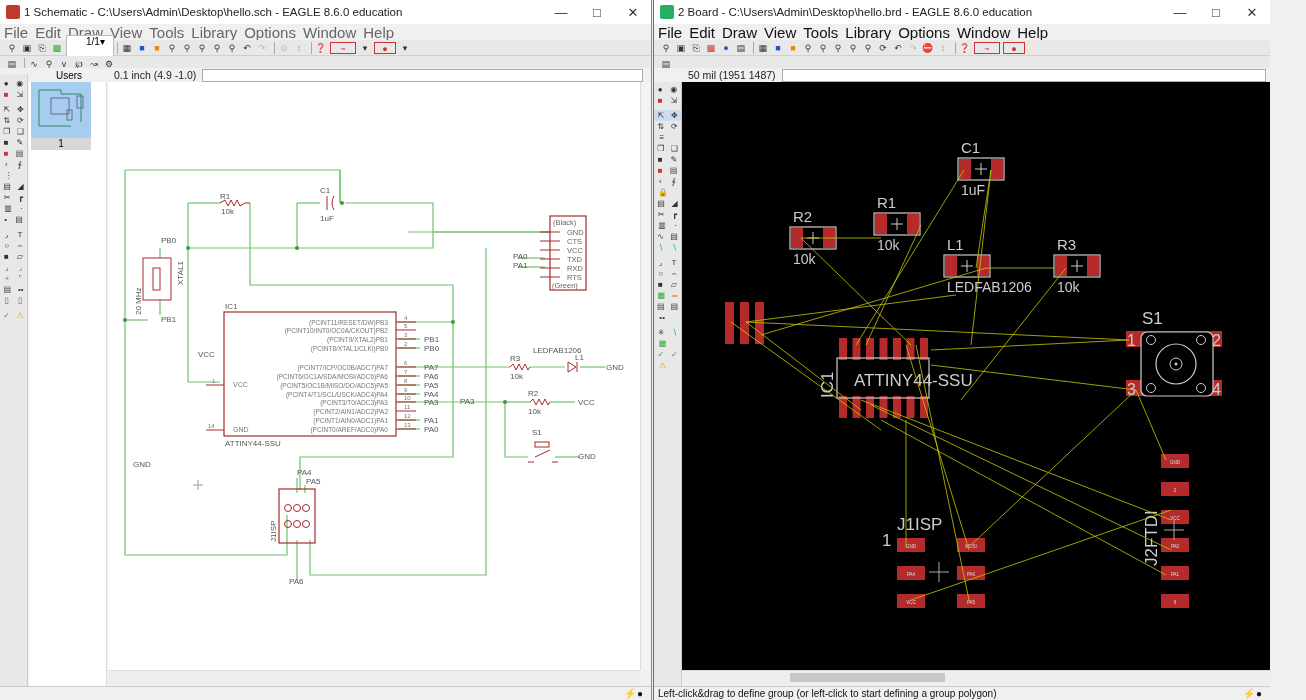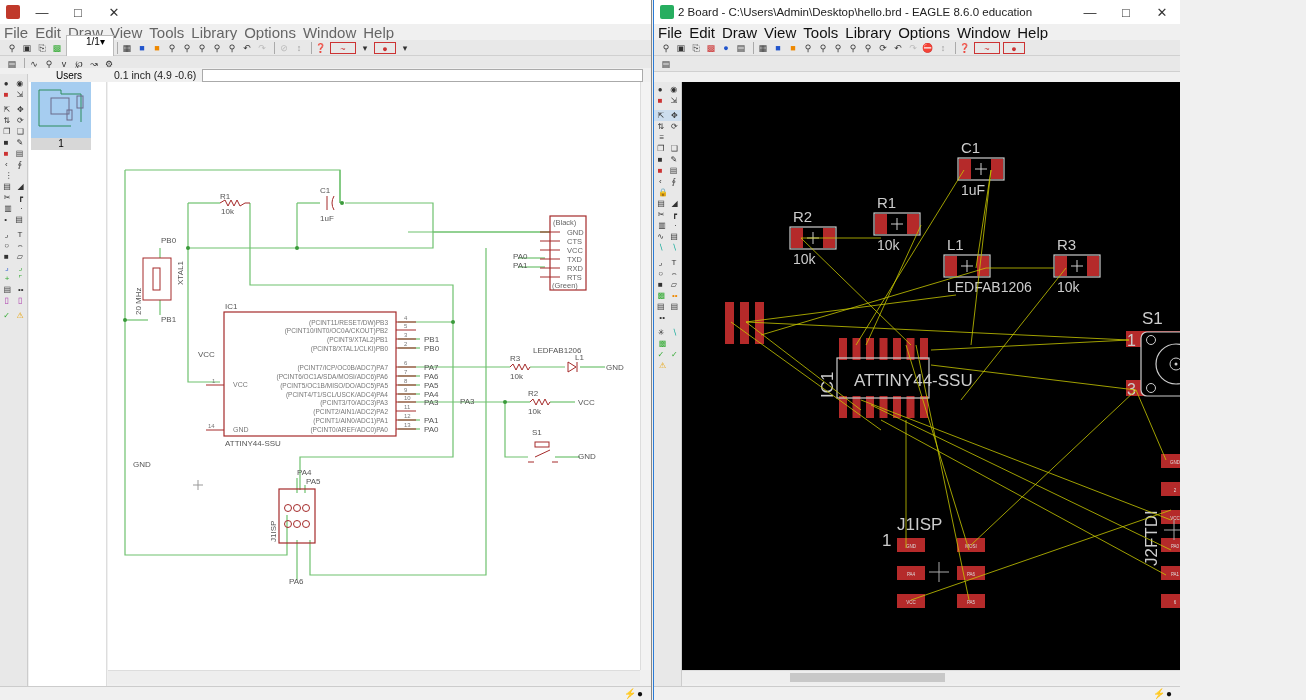--- a/index.html
+++ b/index.html
@@ -1,19 +1,19 @@
 <!DOCTYPE html>
 <html><head>
 <meta charset="utf-8">
 <style>
 *{box-sizing:border-box;margin:0;padding:0}
 html,body{width:1306px;height:700px;overflow:hidden;background:#f0f0f0;font-family:"Liberation Sans",sans-serif;font-size:11px;color:#000}
 .win{position:absolute;top:0;height:700px;background:#f0f0f0;overflow:hidden}
 #win-sch{left:0;width:652px;border-right:1px solid #888}
-#win-brd{left:653px;width:527px;border-left:1px solid #2a7bd5}
+#win-brd{left:653px;width:617px;border-left:1px solid #2a7bd5}
 .titlebar{position:absolute;left:0;right:0;top:0;height:24px;background:#fff;display:flex;align-items:center}
 .titlebar .appicon{width:14px;height:14px;margin:0 4px 0 6px;border-radius:2px}
 .titlebar .ttext{font-size:11.5px;color:#222;flex:1;white-space:nowrap}
 .wc{width:36px;height:24px;display:flex;align-items:center;justify-content:center;font-size:13px;color:#333}
 .menubar{position:absolute;left:0;right:0;top:24px;height:16px;display:flex;align-items:center;background:#f0f0f0;padding-left:4px}
 .menubar span{margin-right:7px;font-size:15px;color:#111}
 .menubar.dim span{color:#666}
 .toolbar{position:absolute;left:0;right:0;height:16px;display:flex;align-items:center;background:#e8e8e8;border-bottom:1px solid #d0d0d0;padding-left:6px}
 .tb{width:12px;height:12px;margin-right:3px;font-size:9px;line-height:12px;text-align:center;color:#333}
 .sep{width:1px;height:12px;background:#aaa;margin:0 3px}
@@ -28,20 +28,21 @@
 .statusbar .st-right{position:absolute;right:8px;top:0;font-size:10px}
 .hscroll{position:absolute;height:14px;background:#eee;border-top:1px solid #ddd}
 .vscroll{position:absolute;width:12px;background:#f3f3f3;border-left:1px solid #ddd}
 </style>
 </head>
 <body>
 
 <div class="win" id="win-sch">
   <div class="titlebar">
     <div class="appicon" style="background:#c0392b"></div>
+    <div class="ttext">1 Schematic - C:\Users\Admin\Desktop\hello.sch - EAGLE 8.6.0 education</div>
     <div class="wc">—</div>
     <div class="wc">□</div>
     <div class="wc">✕</div>
   </div>
   <div class="menubar dim">
     <span>File</span>
     <span>Edit</span>
     <span>Draw</span>
     <span>View</span>
     <span>Tools</span>
@@ -86,21 +87,21 @@
     <span class="tb">∿</span>
     <span class="tb">⚲</span>
     <span class="tb">v</span>
     <span class="tb">℘</span>
     <span class="tb">↝</span>
     <span class="tb">⚙</span>
   </div>
   <div class="coordbar" style="top:68px;left:0;right:0">
     <div style="width:30px"></div>
     <div style="width:78px;text-align:center;font-size:10px">Users</div>
-    <div class="coord">0.1 inch (4.9 -0.6)</div>
+    <div class="coord">0.1 inch (4.9 -1.0)</div>
     <div class="cmdline" style="margin-right:8px"></div>
   </div>
   <div class="lefttools" style="top:74px;height:612px">
     <div style="padding-top:4px">
       <div class="row">
           <span>●</span>
           <span>◉</span>
         </div>
       <div class="row">
           <span style="color:#c33">■</span>
@@ -454,20 +455,25 @@
     <span class="tb" style="color:#e02">⛔</span>
     <span class="tb" style="color:#999">↕</span>
     <span class="sep"></span>
     <span class="tb">❓</span>
     <span class="tb" style="width:26px;border:1px solid #c33;color:#c33">~</span>
     <span class="tb" style="width:22px;border:1px solid #c33;color:#c33">●</span>
   </div>
   <div class="toolbar" style="top:56px">
     <span class="tb">▤</span>
   </div>
+  <div class="coordbar" style="top:68px;left:0;right:0">
+    <div style="width:28px"></div>
+    <div class="coord">50 mil (1951 1487)</div>
+    <div class="cmdline" style="margin-right:4px"></div>
+  </div>
   <div class="lefttools" style="top:82px;height:604px">
     <div style="padding-top:2px">
       <div class="row">
           <span>●</span>
           <span>◉</span>
         </div>
       <div class="row">
           <span style="color:#c33">■</span>
           <span>⇲</span>
         </div>
@@ -741,15 +747,16 @@
     </div>
     <div style="position:absolute;right:0;top:76px;width:10px;height:34px;background:#333;border-left:1px solid #555">
       <div style="width:6px;height:6px;background:#e8a000;margin:2px auto"></div>
     </div>
   </div>
   <div class="vscroll" style="left:640px;top:82px;height:588px"></div>
   <div class="hscroll" style="left:28px;top:670px;width:612px">
     <div style="position:absolute;left:108px;top:2px;width:155px;height:9px;background:#c8c8c8"></div>
   </div>
   <div class="statusbar">
+    <span>Left-click&amp;drag to define group (or left-click to start defining a group polygon)</span>
     <span class="st-right"><span style="color:#3a3">⚡</span>●</span>
   </div>
 </div>
 
 </body></html>

